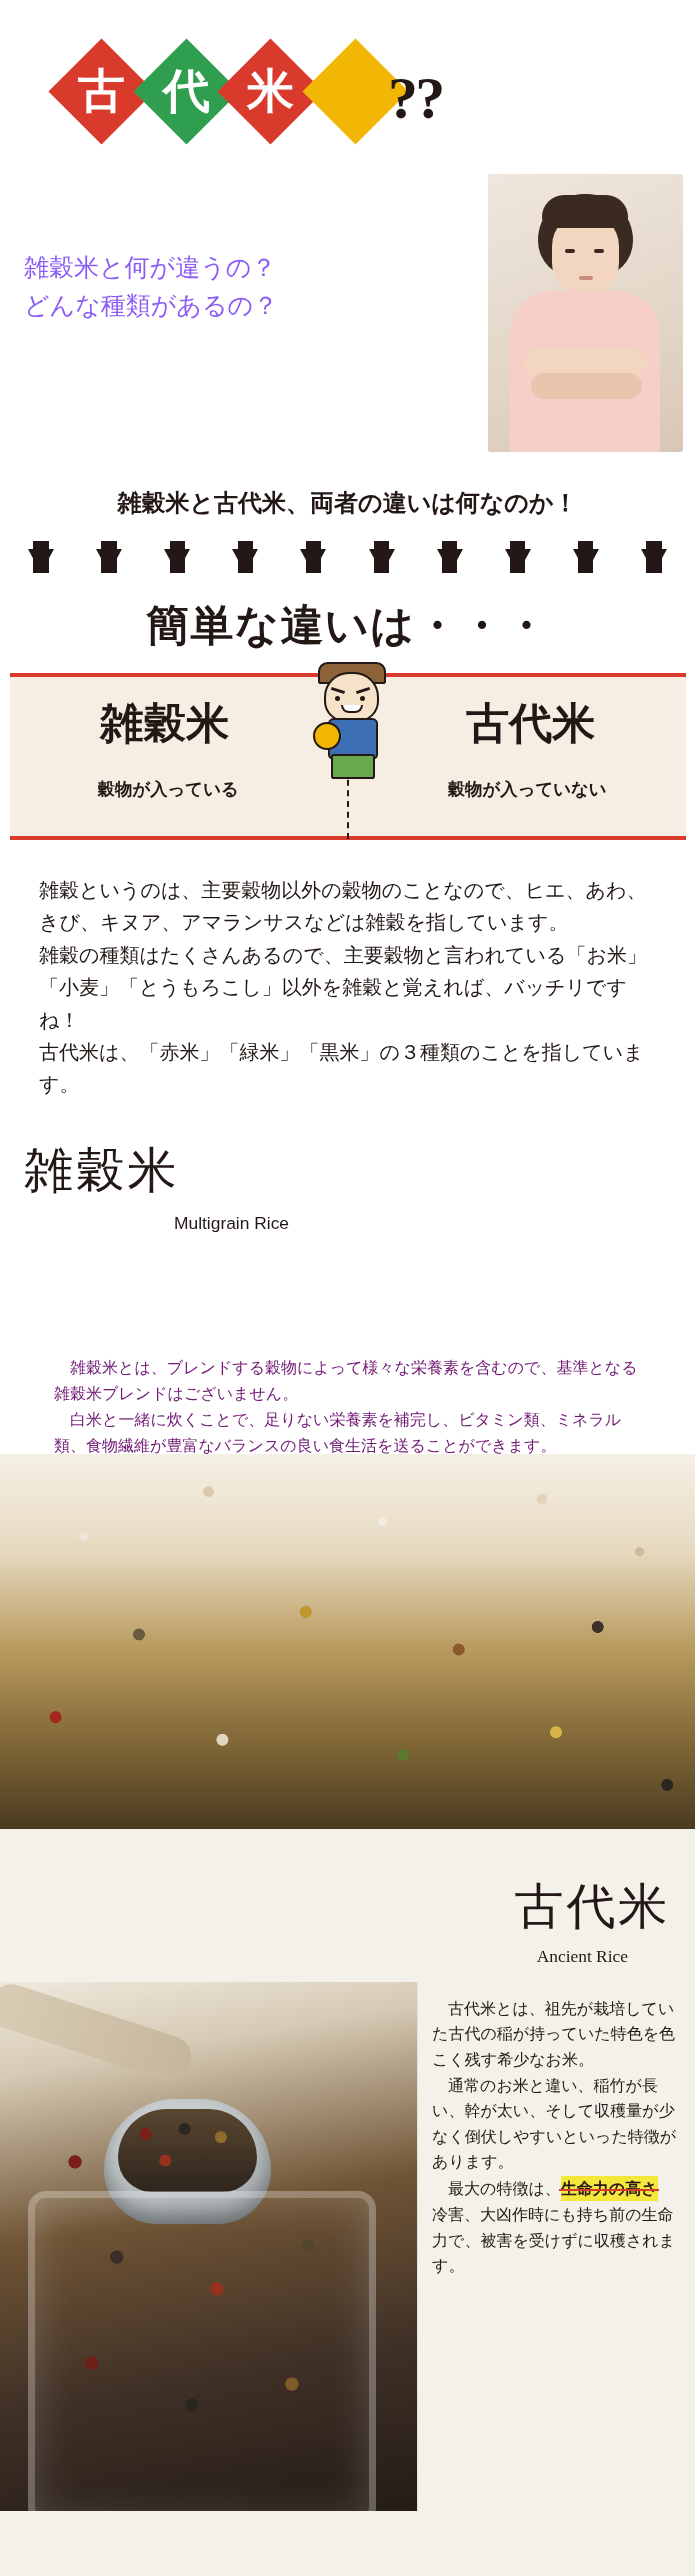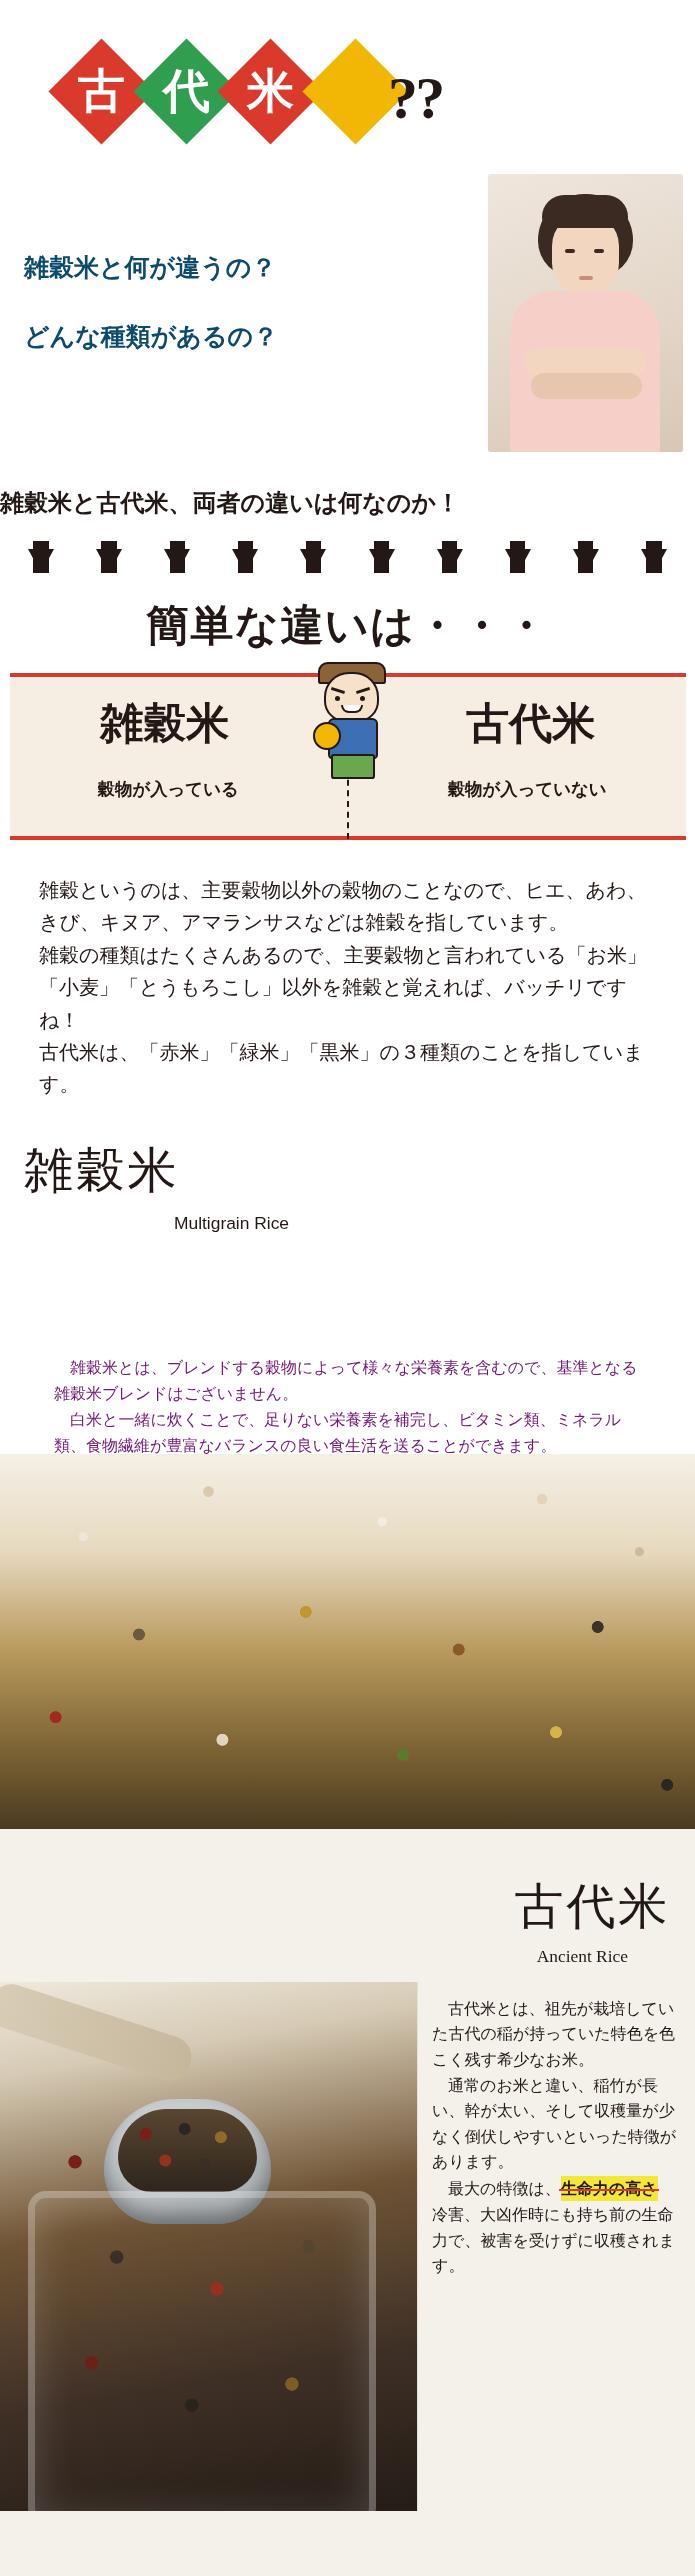--- a/index.html
+++ b/index.html
@@ -69,26 +69,26 @@
   }
 
   .hero-questions {
     position: absolute;
     left: 24px;
     top: 249px;
     width: 431px;
   }
   .hero-questions div {
     font-size: 25px;
-    font-weight: bold;
+    font-weight: normal;
     line-height: 1.5;
     font-family: "DejaVu Serif", serif;
-    color: #0c4a6e;
-  }
-  .q2 { text-align: left; margin-top: 31px; }
+    color: #8b5cf6;
+  }
+  .q2 { text-align: left; }
   .q3 { text-align: center; padding-right: 104px; }
 
   .photo-person {
     position: absolute;
     right: 12.5px;
     top: 174px;
     width: 195px;
     height: 278px;
     border-radius: 2.8px;
     overflow: hidden;
@@ -167,20 +167,21 @@
     background: #e8c6ae;
     border-radius: 14px;
   }
 
   
   .band-question {
     position: absolute;
     left: 0;
     top: 487px;
     width: 695px;
+    text-align: center;
   }
   .band-question .txt {
     font-size: 24px;
     font-weight: bold;
     font-family: "DejaVu Serif", serif;
     color: #231815;
   }
 
   .arrows {
     position: absolute;

